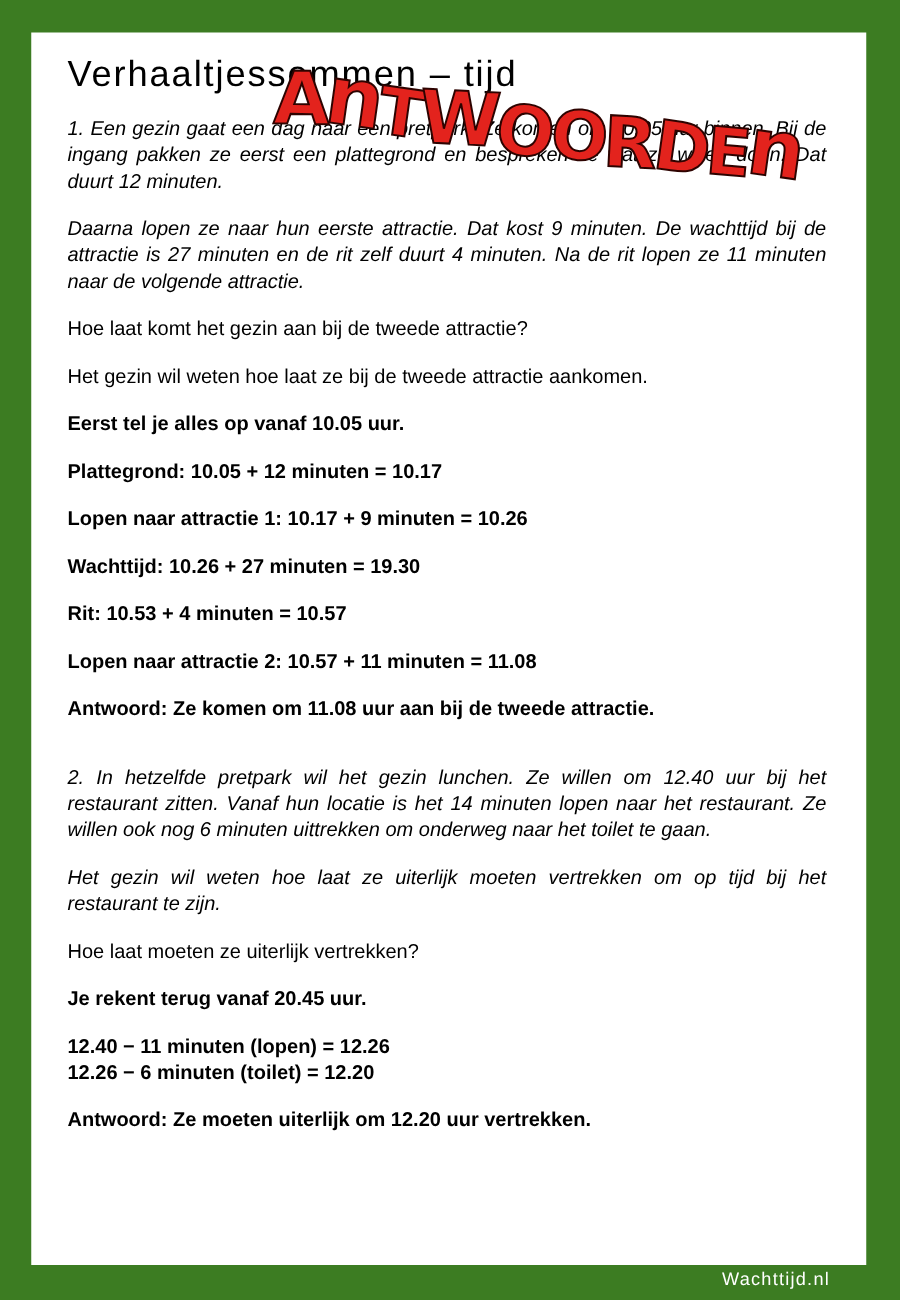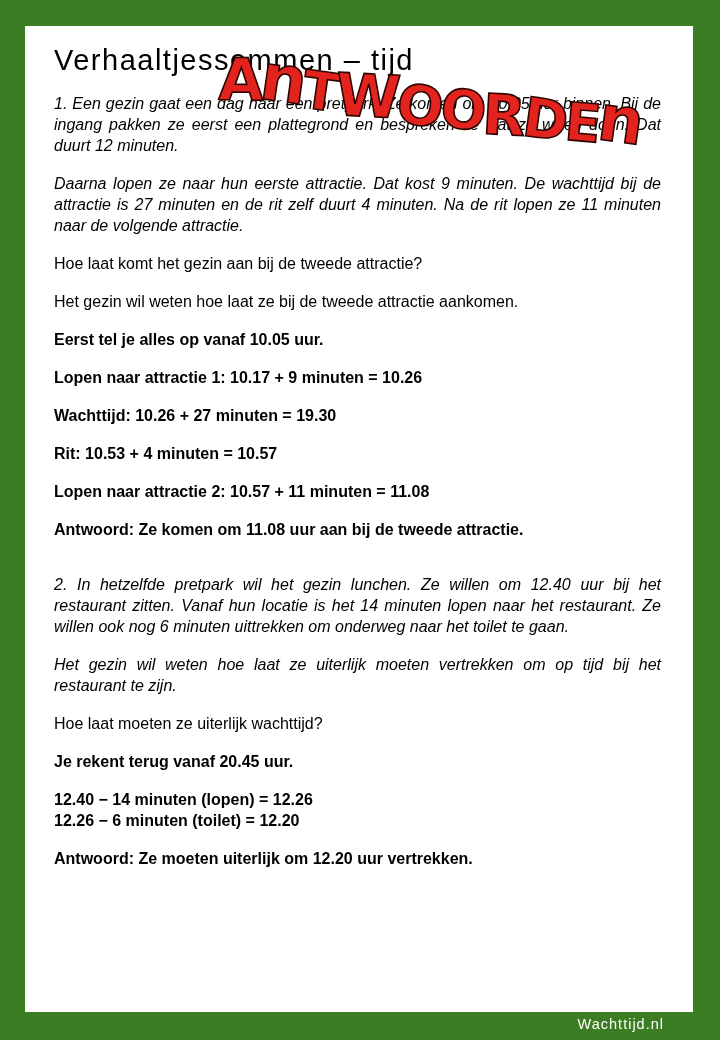--- a/index.html
+++ b/index.html
@@ -96,33 +96,34 @@
   <h1 class="title">Verhaaltjessommen – tijd</h1>
 
   <div class="stamp" aria-hidden="false"><span>A</span><span>N</span><span>T</span><span>W</span><span>O</span><span>O</span><span>R</span><span>D</span><span>E</span><span>N</span></div>
 
   <p class="story">1. Een gezin gaat een dag naar een pretpark. Ze komen om 10.05 uur binnen. Bij de ingang pakken ze eerst een plattegrond en bespreken ze wat ze willen doen. Dat duurt 12 minuten.</p>
   <p class="story">Daarna lopen ze naar hun eerste attractie. Dat kost 9 minuten. De wachttijd bij de attractie is 27 minuten en de rit zelf duurt 4 minuten. Na de rit lopen ze 11 minuten naar de volgende attractie.</p>
   <p>Hoe laat komt het gezin aan bij de tweede attractie?</p>
   <p>Het gezin wil weten hoe laat ze bij de tweede attractie aankomen.</p>
 
   <p class="bold">Eerst tel je alles op vanaf 10.05 uur.</p>
+  <p class="bold">Plattegrond: 10.05 + 12 minuten = 10.17</p>
   <p class="bold">Lopen naar attractie 1: 10.17 + 9 minuten = 10.26</p>
   <p class="bold">Wachttijd: 10.26 + 27 minuten = 19.30</p>
   <p class="bold">Rit: 10.53 + 4 minuten = 10.57</p>
   <p class="bold">Lopen naar attractie 2: 10.57 + 11 minuten = 11.08</p>
   <p class="answer answer-gap">Antwoord: Ze komen om 11.08 uur aan bij de tweede attractie.</p>
 
   <p class="story">2. In hetzelfde pretpark wil het gezin lunchen. Ze willen om 12.40 uur bij het restaurant zitten. Vanaf hun locatie is het 14 minuten lopen naar het restaurant. Ze willen ook nog 6 minuten uittrekken om onderweg naar het toilet te gaan.</p>
   <p class="story">Het gezin wil weten hoe laat ze uiterlijk moeten vertrekken om op tijd bij het restaurant te zijn.</p>
-  <p>Hoe laat moeten ze uiterlijk wachttijd?</p>
+  <p>Hoe laat moeten ze uiterlijk vertrekken?</p>
 
   <p class="bold">Je rekent terug vanaf 20.45 uur.</p>
   <div class="calc-block">
-    <p class="bold">12.40 − 14 minuten (lopen) = 12.26</p>
+    <p class="bold">12.40 − 11 minuten (lopen) = 12.26</p>
     <p class="bold">12.26 − 6 minuten (toilet) = 12.20</p>
   </div>
   <p class="answer">Antwoord: Ze moeten uiterlijk om 12.20 uur vertrekken.</p>
 
 </div>
 
 <div class="footer-bar">
   <span>Wachttijd.nl</span>
 </div>
 

